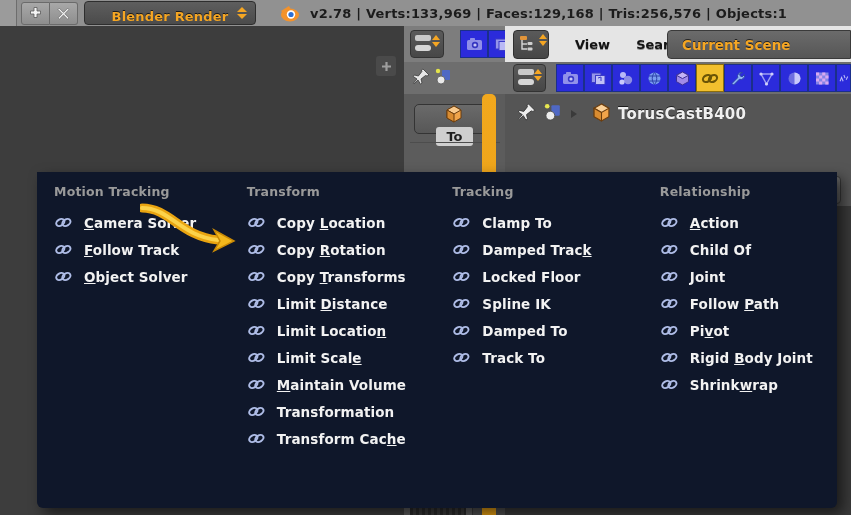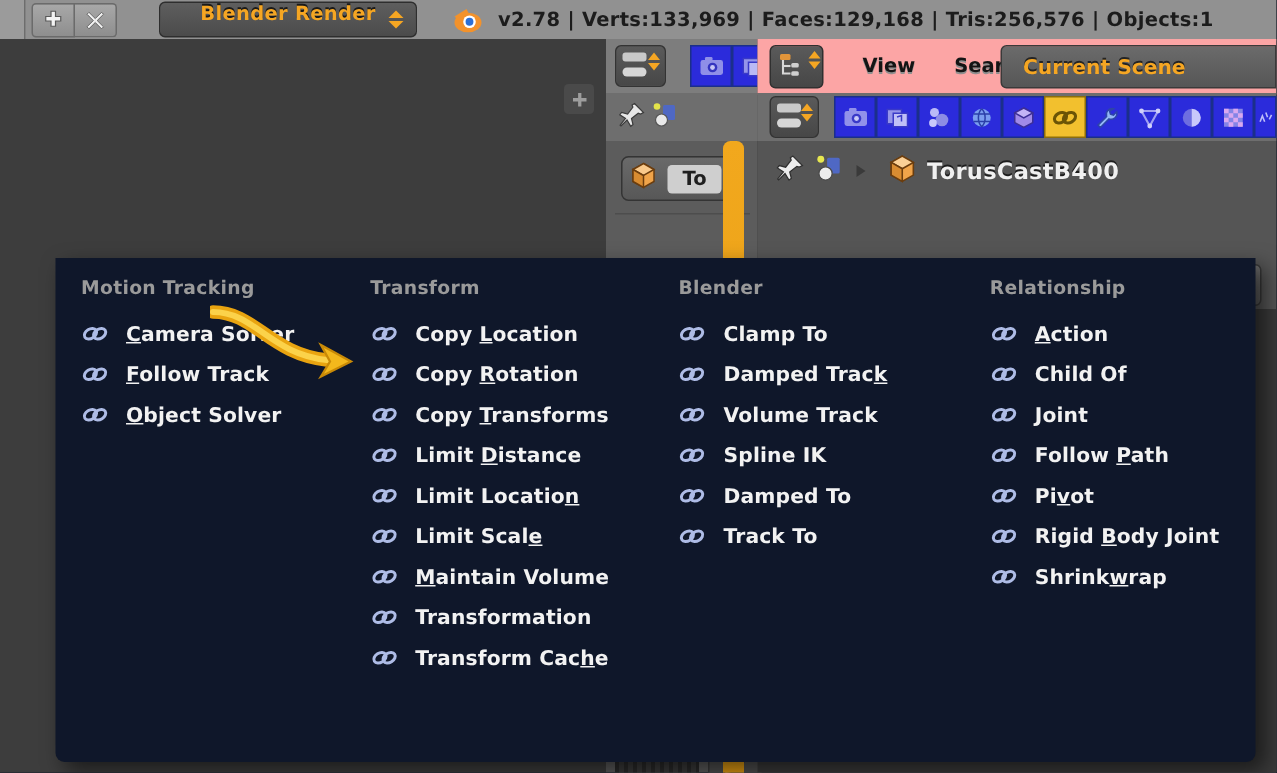--- a/index.html
+++ b/index.html
@@ -21,24 +21,24 @@
     width:27px;height:21px;margin-left:1px;
     background:linear-gradient(#a8a8a8,#8e8e8e);
     border:1px solid #6b6b6b;border-radius:3px;
     display:flex;align-items:center;justify-content:center;
     color:#f2f2f2;
   }
   .tb-btn.first{border-top-right-radius:0;border-bottom-right-radius:0;margin-left:4px;}
   .tb-btn.second{border-top-left-radius:0;border-bottom-left-radius:0;margin-left:0;border-left:none;}
   .tb-btn svg{display:block;}
   #engine-select{
-    margin-left:28px;width:170px;height:22px;
+    margin-left:6px;width:170px;height:22px;
     background:linear-gradient(#5e5e5e,#4b4b4b);
     border:1px solid #2e2e2e;border-radius:4px;
-    display:flex;align-items:flex-start;justify-content:center;
+    display:flex;align-items:flex-end;justify-content:center;
     position:relative;
   }
   #engine-select .lbl{
     color:#f5a623;font-weight:bold;font-size:13px;letter-spacing:.2px;
     text-shadow:0 -1px 0 #1a1a1a;
   }
   .spinner{position:absolute;right:8px;top:50%;transform:translateY(-50%);
     display:flex;flex-direction:column;gap:2px;}
   .spinner i{display:block;width:0;height:0;border-left:5px solid transparent;border-right:5px solid transparent;}
   .spinner i.up{border-bottom:5px solid #f5a623;}
@@ -91,21 +91,21 @@
   }
   #pl-tabs{position:absolute;left:56px;top:4px;display:flex;}
   #pl-row2{
     position:absolute;left:0;top:36px;width:101px;height:32px;
     background:#6e6e6e;display:flex;align-items:center;gap:4px;padding-left:6px;
   }
   #pl-objbtn{
     position:absolute;left:10px;top:78px;width:72px;height:28px;
     background:linear-gradient(#6a6a6a,#575757);
     border:1px solid #343434;border-radius:5px;
-    display:flex;align-items:center;
+    display:flex;align-items:center;flex-direction:column;
   }
   #pl-objbtn .cube{margin-left:5px;}
   #pl-objbtn .lbl{
     margin-left:7px;color:#1f1f1f;font-size:13px;font-weight:bold;
     background:#cfcfcf;padding:2px 10px;border-radius:3px;
   }
   #pl-divider{position:absolute;left:6px;top:116px;width:90px;height:1px;background:#4d4d4d;}
   .ghost-head{
     position:absolute;color:#2c2c2c;font-size:13px;font-weight:bold;
     display:flex;align-items:center;gap:5px;opacity:.95;
@@ -124,21 +124,21 @@
     background:#4f4f4f;border:1px solid #3a3a3a;border-radius:4px;
   }
 
   
   #props-right{
     position:absolute;left:505px;top:26px;width:346px;height:489px;
     background:#555555;
   }
   #pr-header{
     position:absolute;left:0;top:0;width:346px;height:36px;
-    background:#fca5a5;border-bottom:1px solid #4a4a4a;
+    background:#e5e5e5;border-bottom:1px solid #4a4a4a;
     display:flex;align-items:center;
   }
   #pr-header .editor-sel{
     width:34px;height:27px;margin-left:8px;
     background:linear-gradient(#5a5a5a,#464646);border:1px solid #303030;border-radius:4px;
     position:relative;
   }
   #pr-header .menu-item{
     color:#141414;font-size:13px;font-weight:bold;margin-left:26px;text-shadow:0 1px 0 #8f8f8f;
   }
@@ -582,42 +582,42 @@
         <div class="m-item">
           <svg class="chain" width="19" height="15" viewBox="0 0 19 15">
             <ellipse cx="6.3" cy="7.5" rx="4.4" ry="3.1" transform="rotate(-32 6.3 7.5)" fill="none" stroke="#aebce6" stroke-width="2"></ellipse>
             <ellipse cx="12.4" cy="7.5" rx="4.4" ry="3.1" transform="rotate(-32 12.4 7.5)" fill="none" stroke="#aebce6" stroke-width="2"></ellipse>
           </svg>
           <span class="m-lbl">Transform Cac<u>h</u>e</span>
         </div>
       </div>
   </div>
   <div class="menu-col col-tracking">
-    <div class="col-head">Blender</div>
+    <div class="col-head">Tracking</div>
     <div class="col-items">
         <div class="m-item">
           <svg class="chain" width="19" height="15" viewBox="0 0 19 15">
             <ellipse cx="6.3" cy="7.5" rx="4.4" ry="3.1" transform="rotate(-32 6.3 7.5)" fill="none" stroke="#aebce6" stroke-width="2"></ellipse>
             <ellipse cx="12.4" cy="7.5" rx="4.4" ry="3.1" transform="rotate(-32 12.4 7.5)" fill="none" stroke="#aebce6" stroke-width="2"></ellipse>
           </svg>
           <span class="m-lbl">Clamp To</span>
         </div>
         <div class="m-item">
           <svg class="chain" width="19" height="15" viewBox="0 0 19 15">
             <ellipse cx="6.3" cy="7.5" rx="4.4" ry="3.1" transform="rotate(-32 6.3 7.5)" fill="none" stroke="#aebce6" stroke-width="2"></ellipse>
             <ellipse cx="12.4" cy="7.5" rx="4.4" ry="3.1" transform="rotate(-32 12.4 7.5)" fill="none" stroke="#aebce6" stroke-width="2"></ellipse>
           </svg>
           <span class="m-lbl">Damped Trac<u>k</u></span>
         </div>
         <div class="m-item">
           <svg class="chain" width="19" height="15" viewBox="0 0 19 15">
             <ellipse cx="6.3" cy="7.5" rx="4.4" ry="3.1" transform="rotate(-32 6.3 7.5)" fill="none" stroke="#aebce6" stroke-width="2"></ellipse>
             <ellipse cx="12.4" cy="7.5" rx="4.4" ry="3.1" transform="rotate(-32 12.4 7.5)" fill="none" stroke="#aebce6" stroke-width="2"></ellipse>
           </svg>
-          <span class="m-lbl">Volume Track</span>
+          <span class="m-lbl">Locked Floor</span>
         </div>
         <div class="m-item">
           <svg class="chain" width="19" height="15" viewBox="0 0 19 15">
             <ellipse cx="6.3" cy="7.5" rx="4.4" ry="3.1" transform="rotate(-32 6.3 7.5)" fill="none" stroke="#aebce6" stroke-width="2"></ellipse>
             <ellipse cx="12.4" cy="7.5" rx="4.4" ry="3.1" transform="rotate(-32 12.4 7.5)" fill="none" stroke="#aebce6" stroke-width="2"></ellipse>
           </svg>
           <span class="m-lbl">Spline IK</span>
         </div>
         <div class="m-item">
           <svg class="chain" width="19" height="15" viewBox="0 0 19 15">

